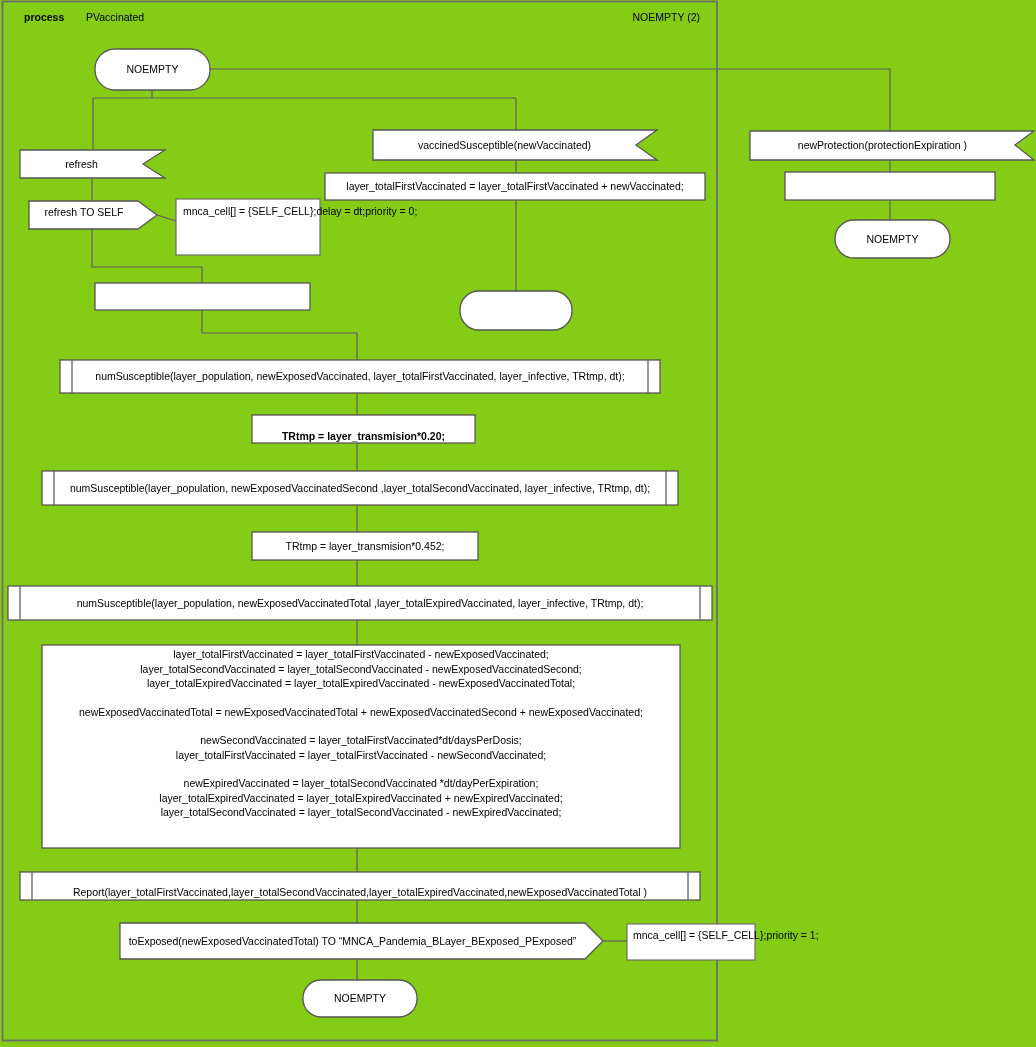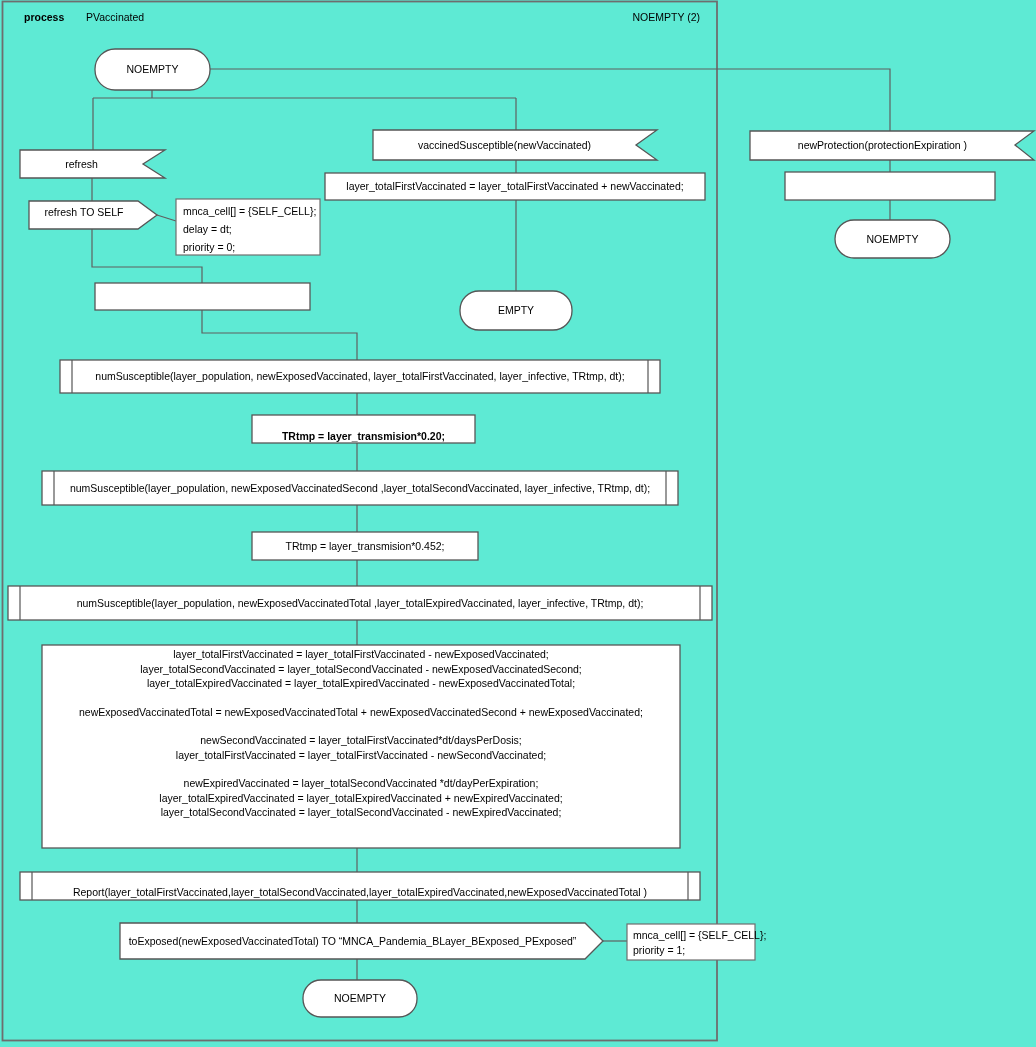--- a/index.html
+++ b/index.html
@@ -1,30 +1,30 @@
 <!DOCTYPE html>
 <html><head>
 <meta charset="utf-8">
 <style>
   html,body{margin:0;padding:0;background:#ffffff;}
   #stage{
-    position:relative;width:1036px;height:1047px;background:#5eead4;
+    position:relative;width:1036px;height:1047px;background:#84cc16;
     font-family:"Liberation Sans", sans-serif;color:#000;overflow:hidden;
   }
   #shapes{position:absolute;left:0;top:0;z-index:0;}
   .lbl{
     position:absolute;z-index:2;display:flex;align-items:center;justify-content:center;
     font-size:10.5px;line-height:1.2;color:#000;text-align:center;white-space:nowrap;
   }
   .lbl.left{justify-content:flex-start;text-align:left;}
   .lbl.right{justify-content:flex-end;text-align:right;}
   .lbl.bold{font-weight:bold;}
   .notebox{
     position:absolute;z-index:2;font-size:10.5px;color:#000;text-align:left;
-    display:flex;flex-direction:column;justify-content:flex-start;
+    display:flex;flex-direction:row;justify-content:flex-start;
   }
   .notebox .nline{line-height:18px;white-space:nowrap;}
   .notebox.tight .nline{line-height:15px;}
   .calc{
     position:absolute;z-index:2;font-size:10.5px;color:#000;text-align:center;
     display:flex;flex-direction:column;align-items:center;
   }
   .calc .cgroup{margin-bottom:14px;}
   .calc .cline{line-height:14.5px;white-space:nowrap;}
   svg .shape{fill:#ffffff;stroke:#565656;stroke-width:1.3;}
@@ -109,21 +109,20 @@
   <div class="lbl" style="left:29px;top:201px;width:110px;height:22px;">refresh TO SELF</div>
 
   <div class="notebox" style="left:183px;top:202px;width:134px;height:54px;">
     <div class="nline">mnca_cell[] = {SELF_CELL};</div>
     <div class="nline">delay = dt;</div>
     <div class="nline">priority = 0;</div>
   </div>
 
   <div class="lbl" style="left:373px;top:130px;width:263px;height:30px;">vaccinedSusceptible(newVaccinated)</div>
   <div class="lbl" style="left:325px;top:173px;width:380px;height:27px;">layer_totalFirstVaccinated = layer_totalFirstVaccinated + newVaccinated;</div>
-  <div class="lbl" style="left:460px;top:291px;width:112px;height:39px;">EMPTY</div>
 
   <div class="lbl" style="left:750px;top:131px;width:265px;height:29px;">newProtection(protectionExpiration )</div>
   <div class="lbl" style="left:835px;top:220px;width:115px;height:38px;">NOEMPTY</div>
 
   <div class="lbl" style="left:72px;top:360px;width:576px;height:33px;">numSusceptible(layer_population, newExposedVaccinated, layer_totalFirstVaccinated, layer_infective, TRtmp, dt);</div>
   <div class="lbl" style="left:252px;top:415px;width:223px;height:43px;font-weight:bold;">TRtmp = layer_transmision*0.20;</div>
   <div class="lbl" style="left:54px;top:471px;width:612px;height:34px;">numSusceptible(layer_population, newExposedVaccinatedSecond ,layer_totalSecondVaccinated, layer_infective, TRtmp, dt);</div>
   <div class="lbl" style="left:252px;top:532px;width:226px;height:28px;">TRtmp = layer_transmision*0.452;</div>
   <div class="lbl" style="left:20px;top:586px;width:680px;height:34px;">numSusceptible(layer_population, newExposedVaccinatedTotal ,layer_totalExpiredVaccinated, layer_infective, TRtmp, dt);</div>
 

